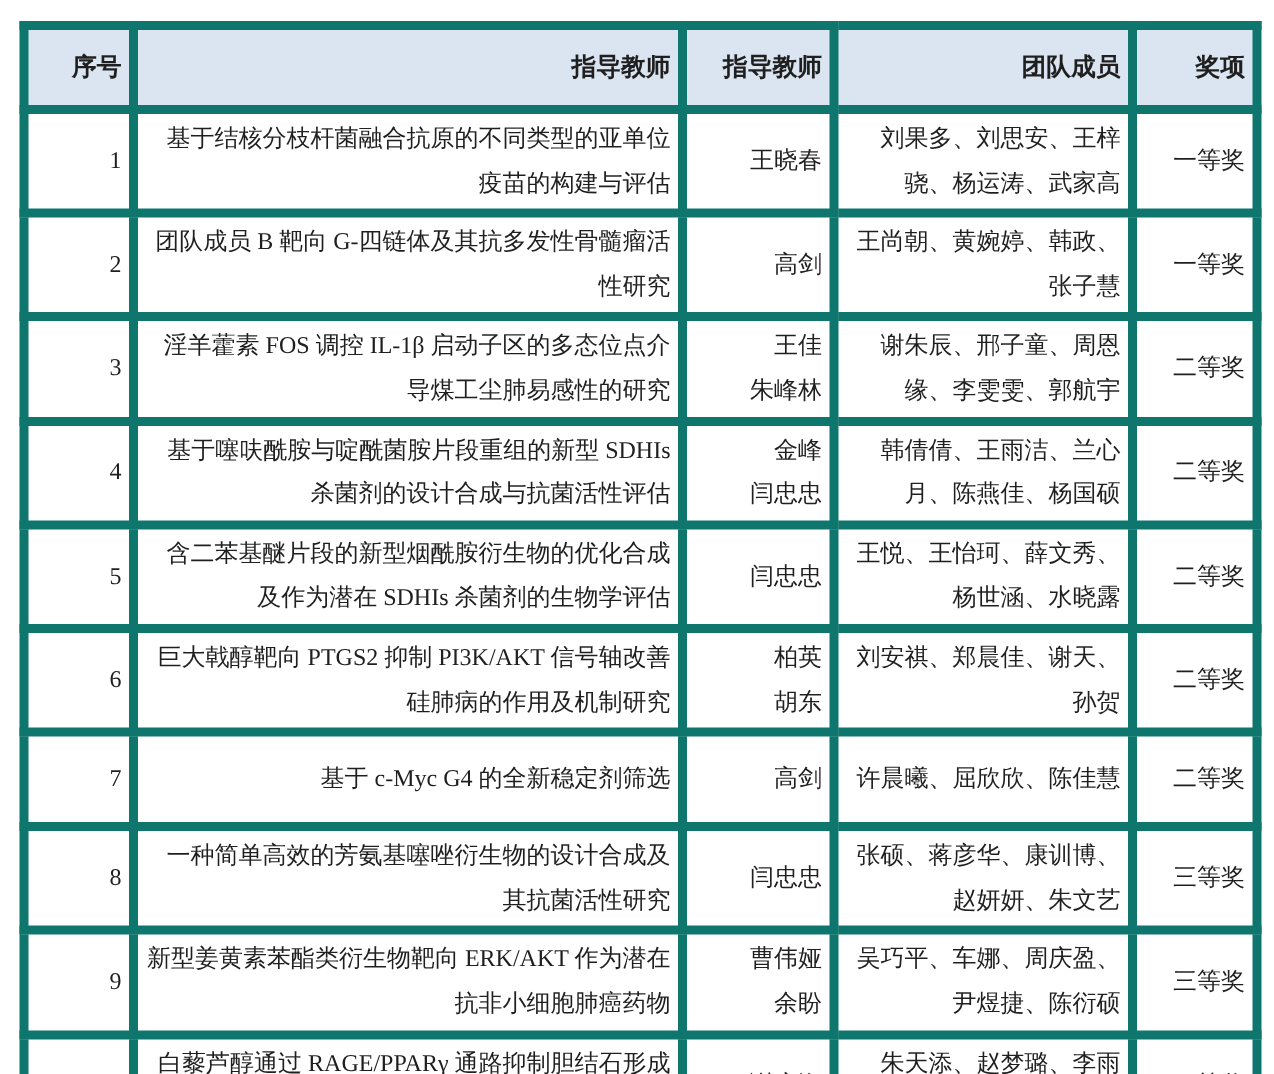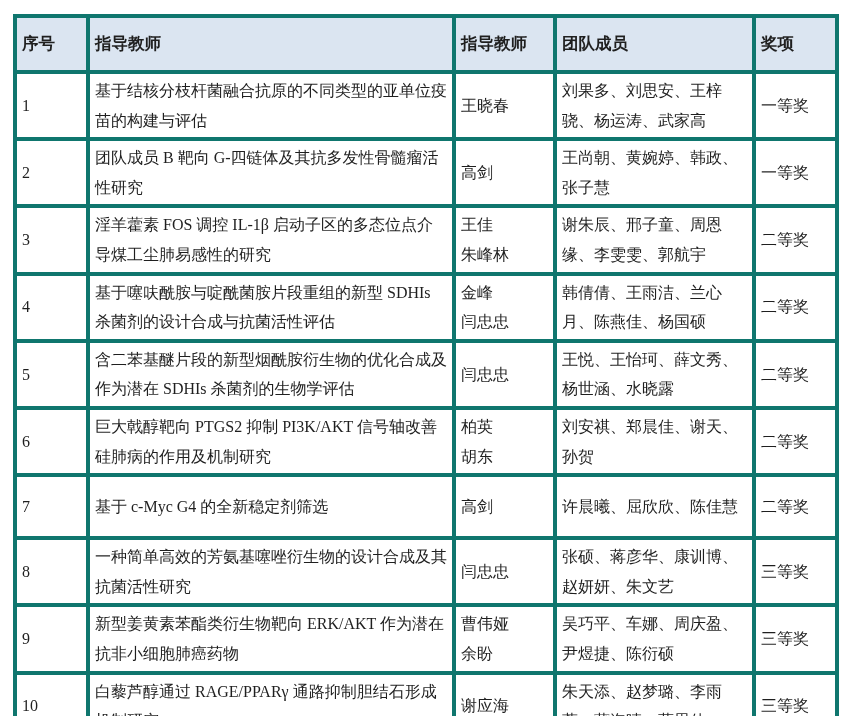--- a/index.html
+++ b/index.html
@@ -25,22 +25,22 @@
     position: absolute;
     left: 13px;
     top: 14px;
     width: 822px;
     border-collapse: collapse;
     table-layout: fixed;
     border: 2px solid #2e2e2e;
   }
   table.awards th,
   table.awards td {
-    border: 4px solid #0f766e;
-    text-align: left;
+    border: 6px solid #0f766e;
+    text-align: right;
     vertical-align: middle;
     padding: 2px 5px;
     box-sizing: border-box;
     font-size: 16px;
     line-height: 1.85;
   }
   table.awards th {
     height: 56px;
     background: #dbe5f1;
     font-weight: bold;

